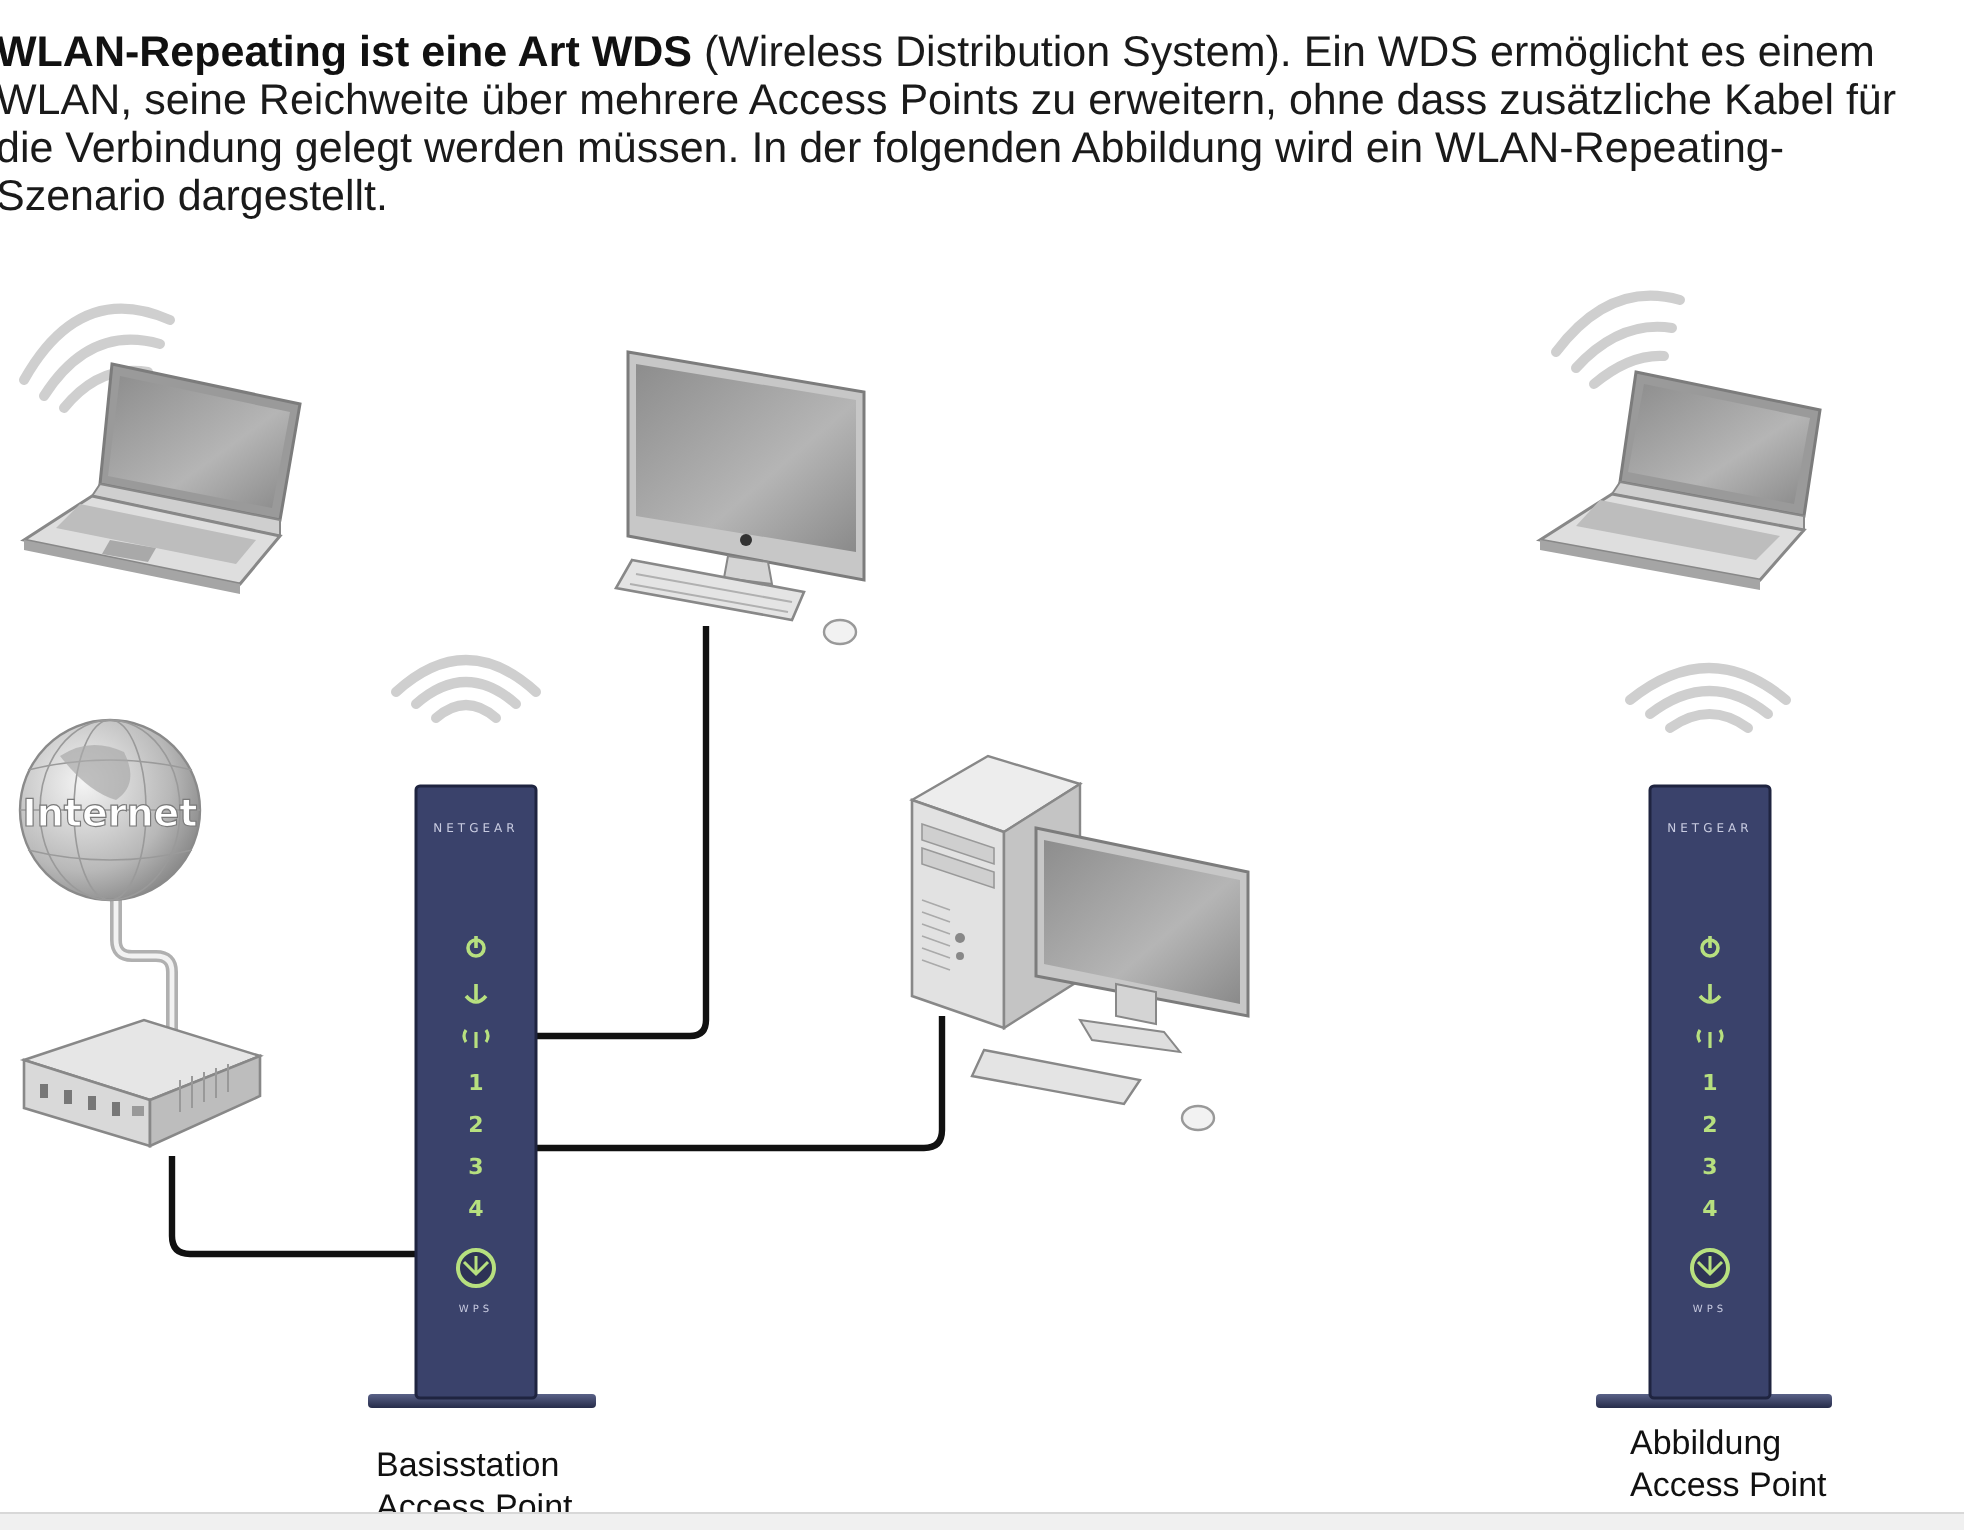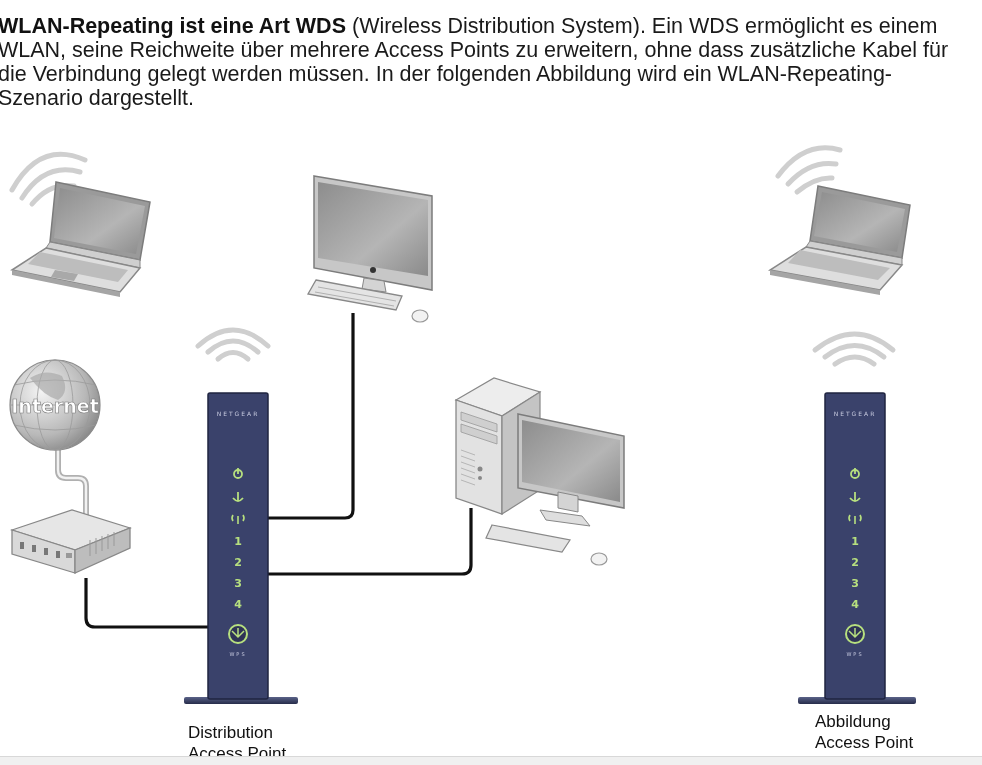--- a/index.html
+++ b/index.html
@@ -221,21 +221,21 @@
     </g>
     <g>
       <circle cx="855" cy="634" r="9" fill="#2e3356" stroke="#b7e07f" stroke-width="2"></circle>
       <path d="M849 631 L855 637 L861 631 M855 637 L855 628" stroke="#b7e07f" stroke-width="1.5" fill="none"></path>
     </g>
     <text class="brand" x="855" y="656" text-anchor="middle" font-size="5" letter-spacing="0">WPS</text>
   </g>
 </svg>
 
 <div class="label lbl-base">
-  <div>Distribution</div>
+  <div>Basisstation</div>
   <div>Access Point</div>
 </div>
 <div class="label lbl-rep">
   <div>Abbildung</div>
   <div>Access Point</div>
 </div>
 
 <div class="footer-bar"></div>
 
 </body></html>

